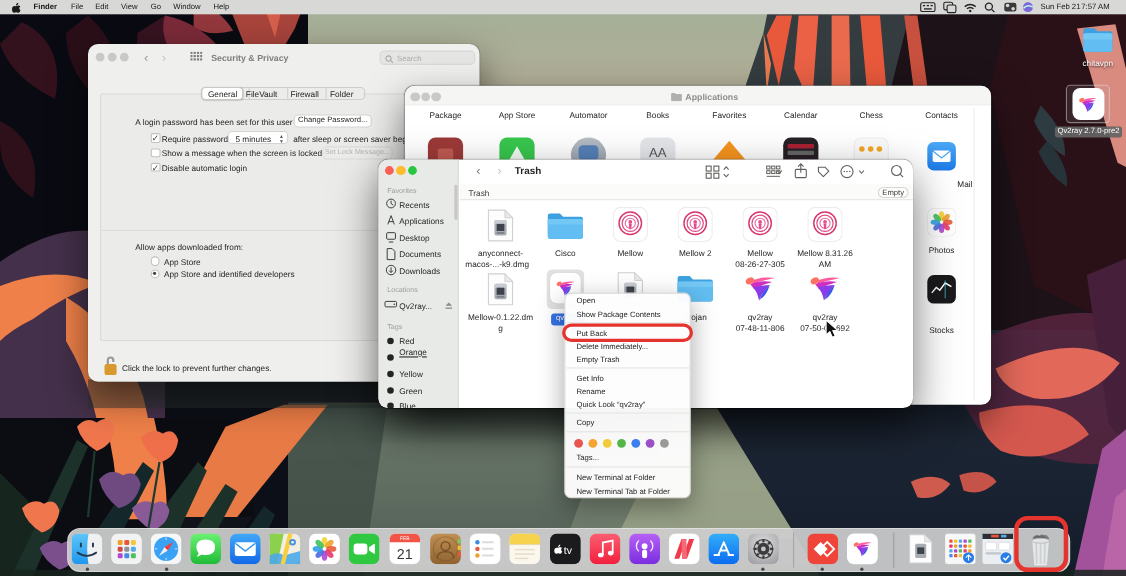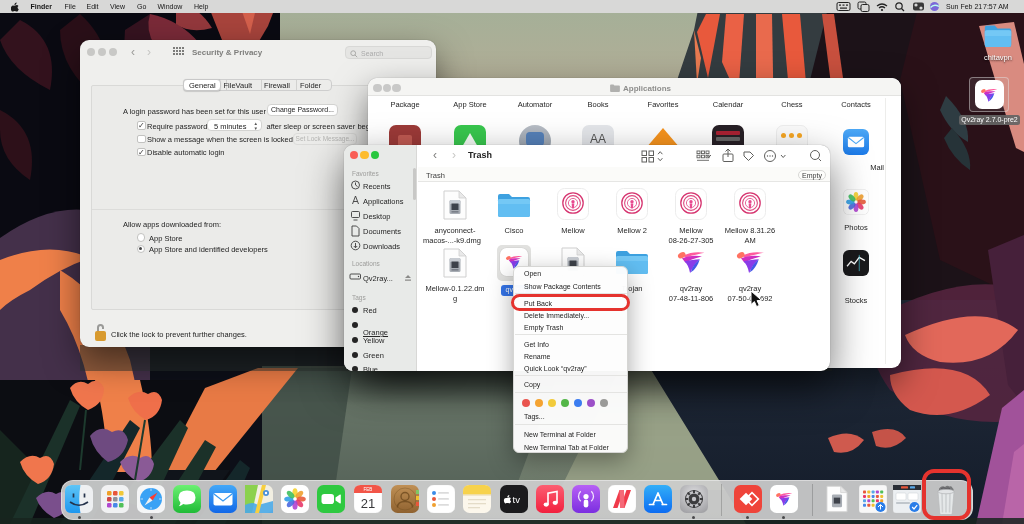--- a/index.html
+++ b/index.html
@@ -313,21 +313,21 @@
   <span class="abs" style="left:8px;top:24.5px;font-size:6.5px;color:#9d9d9b;">Favorites</span>
   <span class="abs" style="left:19px;top:36.5px;">Recents</span>
   <span class="abs" style="left:19px;top:51.5px;">Applications</span>
   <span class="abs" style="left:19px;top:66.5px;">Desktop</span>
   <span class="abs" style="left:19px;top:81.5px;">Documents</span>
   <span class="abs" style="left:19px;top:96.5px;">Downloads</span>
   <span class="abs" style="left:8px;top:114.5px;font-size:6.5px;color:#9d9d9b;">Locations</span>
   <span class="abs" style="left:19px;top:128.5px;">Qv2ray...</span>
   <span class="abs" style="left:8px;top:148.5px;font-size:6.5px;color:#9d9d9b;">Tags</span>
   <span class="abs" style="left:19px;top:160.5px;">Red</span>
-  <span class="abs" style="left:19px;top:183px;text-decoration:underline;">Orange</span>
+  <span class="abs" style="left:19px;top:171px;text-decoration:underline;">Orange</span>
   <span class="abs" style="left:19px;top:190.5px;">Yellow</span>
   <span class="abs" style="left:19px;top:205.5px;">Green</span>
   <span class="abs" style="left:19px;top:220px;">Blue</span>
   <svg class="abs" width="12" height="75" viewBox="0 0 12 75" style="left:6px;top:35px;" fill="none" stroke="#3c3c3c" stroke-width="0.9">
     <circle cx="5.5" cy="5" r="4"></circle>
       <path d="M5.5 2.5 L5.5 5 L7.5 6.5"></path>
     <path d="M5.5 16 L8.5 24 M5.5 16 L2.5 24 M3.5 21.5 L7.5 21.5"></path>
     <rect x="1.5" y="31.5" width="8" height="6" rx="1"></rect>
       <line x1="3.5" y1="40" x2="7.5" y2="40"></line>
     <path d="M2 46 L6.5 46 L9 48.5 L9 56 L2 56 Z"></path>

